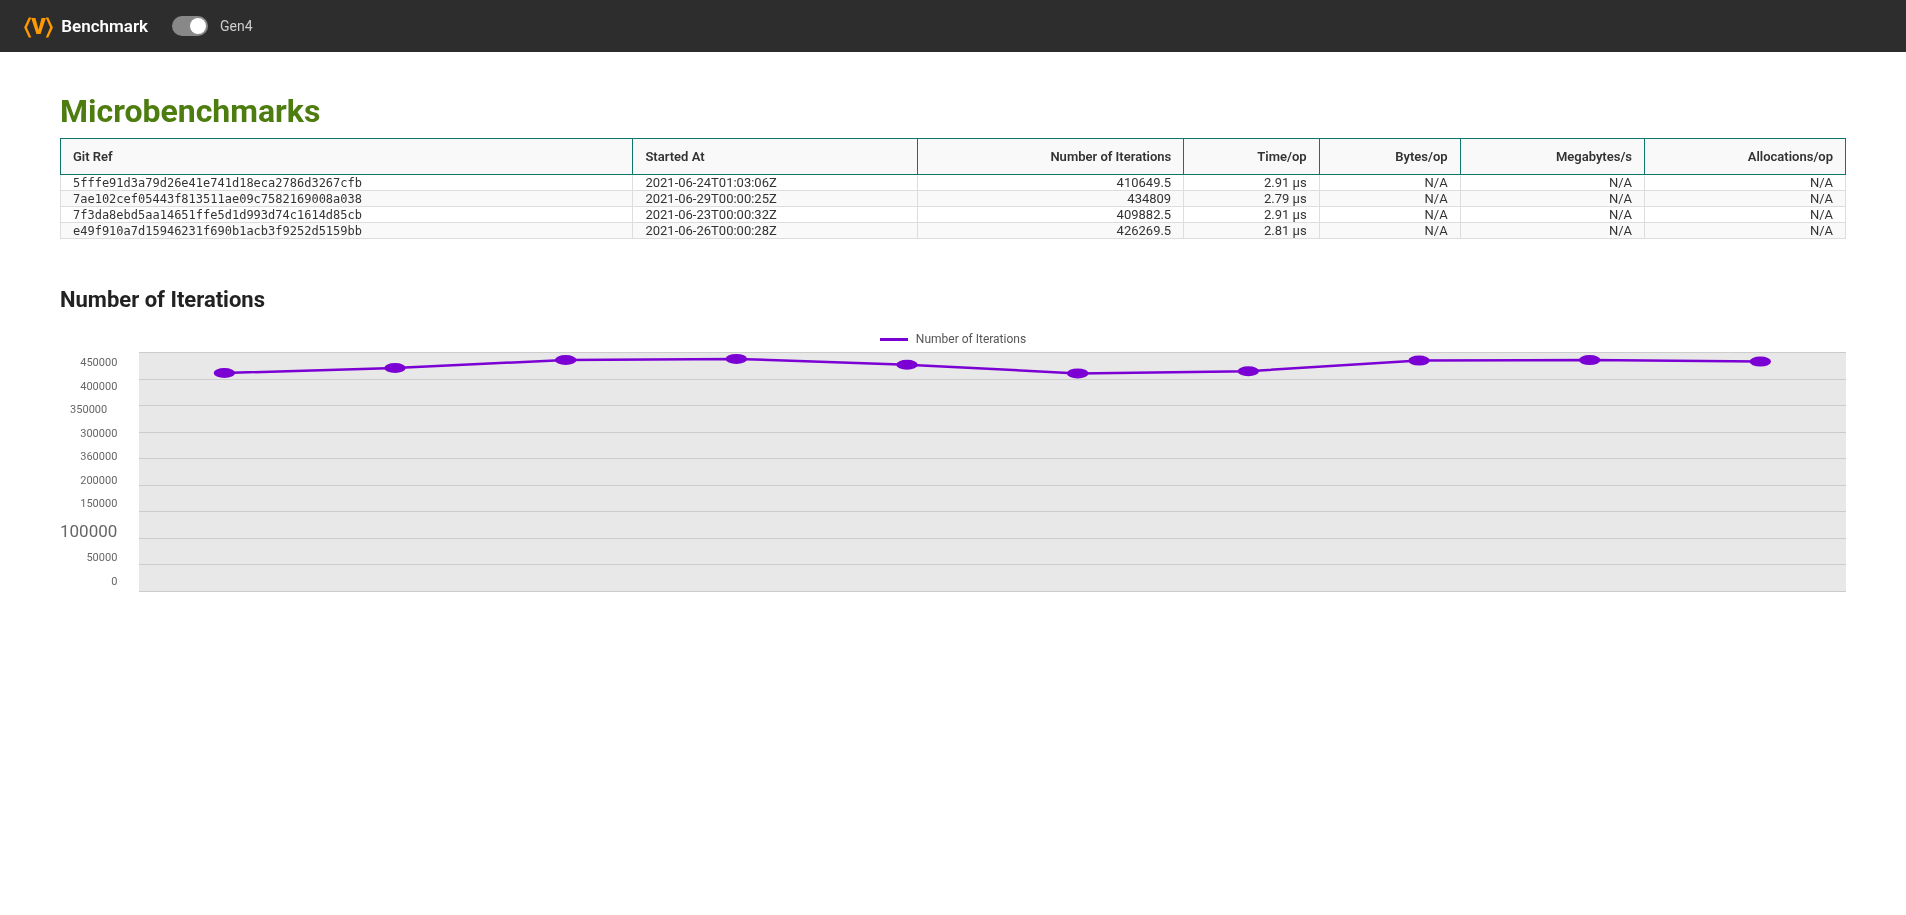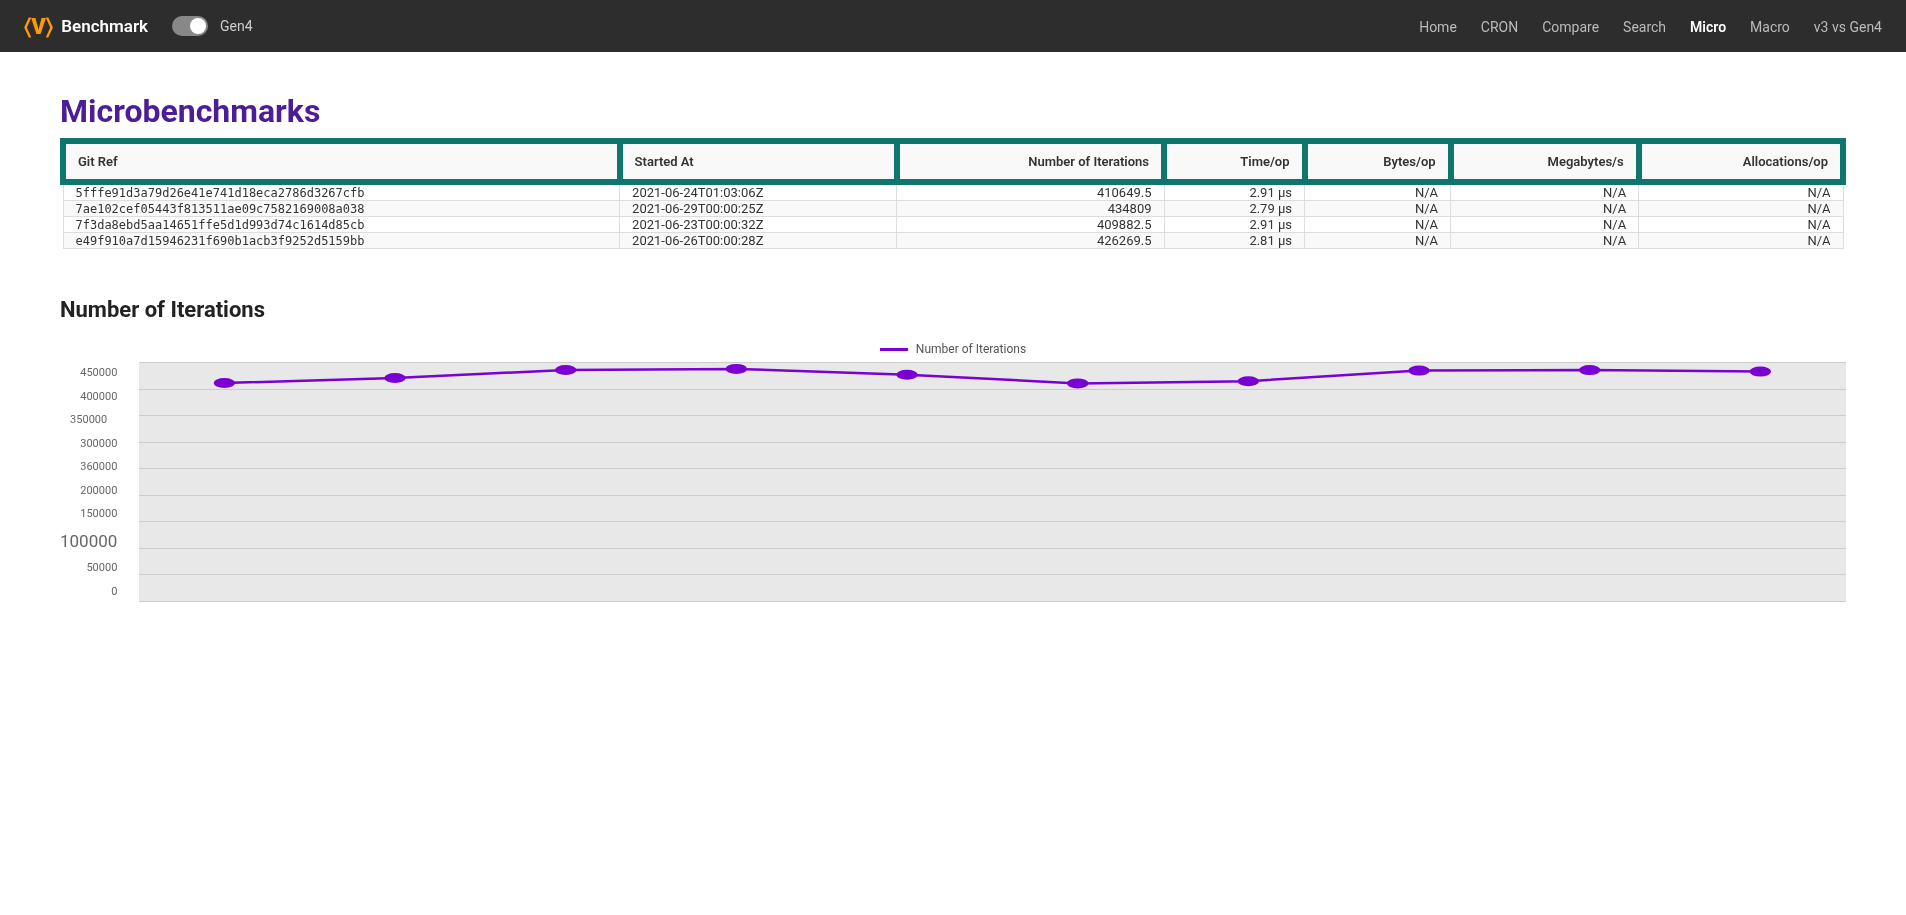--- a/index.html
+++ b/index.html
@@ -79,21 +79,21 @@
       margin-top: 52px;
       padding: 40px 60px;
       background: #fff;
       min-height: calc(100vh - 52px);
     }
 
     h1 {
       font-size: 32px;
       font-weight: 700;
       margin-bottom: 8px;
-      color: #4c1d95;
+      color: #4d7c0f;
     }
     .subtitle {
       font-size: 14px;
       color: #555;
       margin-bottom: 28px;
     }
     .subtitle a {
       color: #1a73e8;
       text-decoration: none;
     }
@@ -101,21 +101,21 @@
     
     table {
       width: 100%;
       border-collapse: collapse;
       border: 1px solid #ddd;
       font-size: 13px;
       margin-bottom: 48px;
     }
     th {
       background: #f9f9f9;
-      border: 6px solid #0f766e;
+      border: 1px solid #0f766e;
       padding: 10px 12px;
       text-align: left;
       font-weight: 600;
       color: #333;
     }
     th.right { text-align: right; }
     td {
       border: 1px solid #ddd;
       padding: 0 12px;
       color: #333;
@@ -193,29 +193,20 @@
 
 <nav>
   <div class="nav-logo">
     <span class="nav-logo-icon">〈V〉</span>
     <span>Benchmark</span>
   </div>
   <div class="nav-toggle">
     <div class="toggle-switch"></div>
     <span class="toggle-label">Gen4</span>
   </div>
-  <ul class="nav-links">
-    <li><a href="#">Home</a></li>
-    <li><a href="#">CRON</a></li>
-    <li><a href="#">Compare</a></li>
-    <li><a href="#">Search</a></li>
-    <li><a href="#" class="active">Micro</a></li>
-    <li><a href="#">Macro</a></li>
-    <li><a href="#">v3 vs Gen4</a></li>
-  </ul>
 </nav>
 
 <main>
   <h1>Microbenchmarks</h1>
 
   <table>
     <thead>
       <tr>
         <th>Git Ref</th>
         <th>Started At</th>

